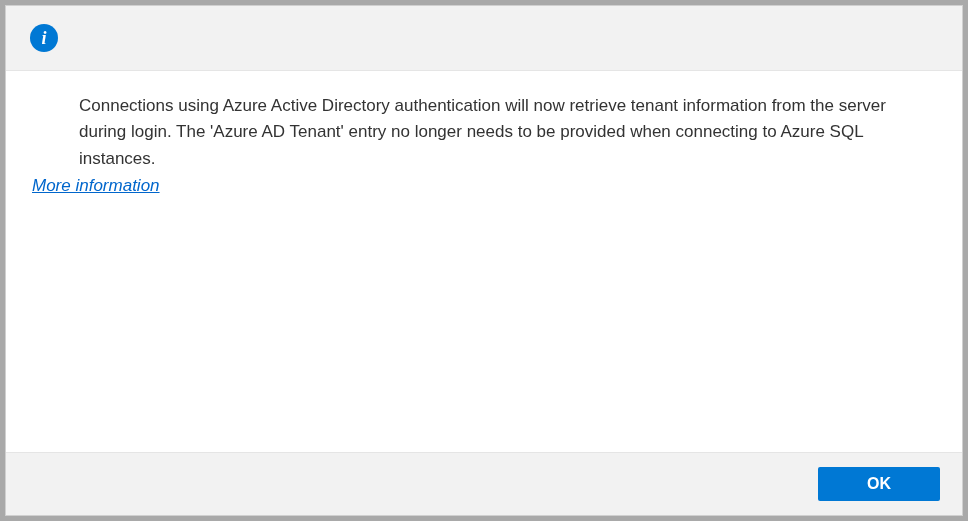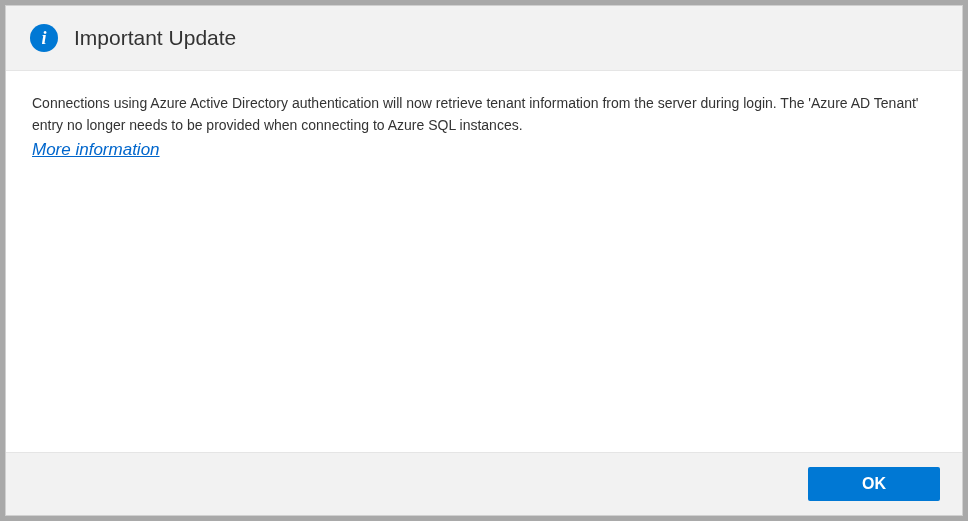--- a/index.html
+++ b/index.html
@@ -52,24 +52,25 @@
       font-size: 21px;
       font-weight: 400;
       color: #333333;
     }
     .content {
       flex: 1;
       padding: 22px 26px;
       background: #ffffff;
     }
     .message {
-      font-size: 14px;
+      font-size: 17px;
       line-height: 1.55;
       color: #333333;
       font-weight: 400;
+      margin-left: 47px;
     }
     .link {
       display: inline-block;
       margin-top: 4px;
       font-size: 17px;
       color: #0066cc;
       text-decoration: underline;
       cursor: pointer;
       font-style: italic;
     }
@@ -78,37 +79,36 @@
       padding: 14px 22px;
       display: flex;
       justify-content: flex-end;
       border-top: 1px solid #e5e5e5;
     }
     .ok-button {
       background: #0078d4;
       color: #ffffff;
       border: none;
       padding: 8px 0;
-      width: 132px;
+      width: 122px;
       font-size: 16px;
       font-weight: 600;
       cursor: pointer;
       font-family: inherit;
       border-radius: 2px;
     }
   </style>
 </head>
 <body>
 
 <div class="dialog">
   <div class="header">
     <div class="info-icon">
       <span class="info-icon-inner">i</span>
     </div>
-    <h1 class="title">Important Update</h1>
   </div>
   <div class="content">
     <p class="message">Connections using Azure Active Directory authentication will now retrieve tenant information from the server during login. The 'Azure AD Tenant' entry no longer needs to be provided when connecting to Azure SQL instances.</p>
     <a class="link">More information</a>
   </div>
   <div class="footer">
     <button class="ok-button">OK</button>
   </div>
 </div>
 

